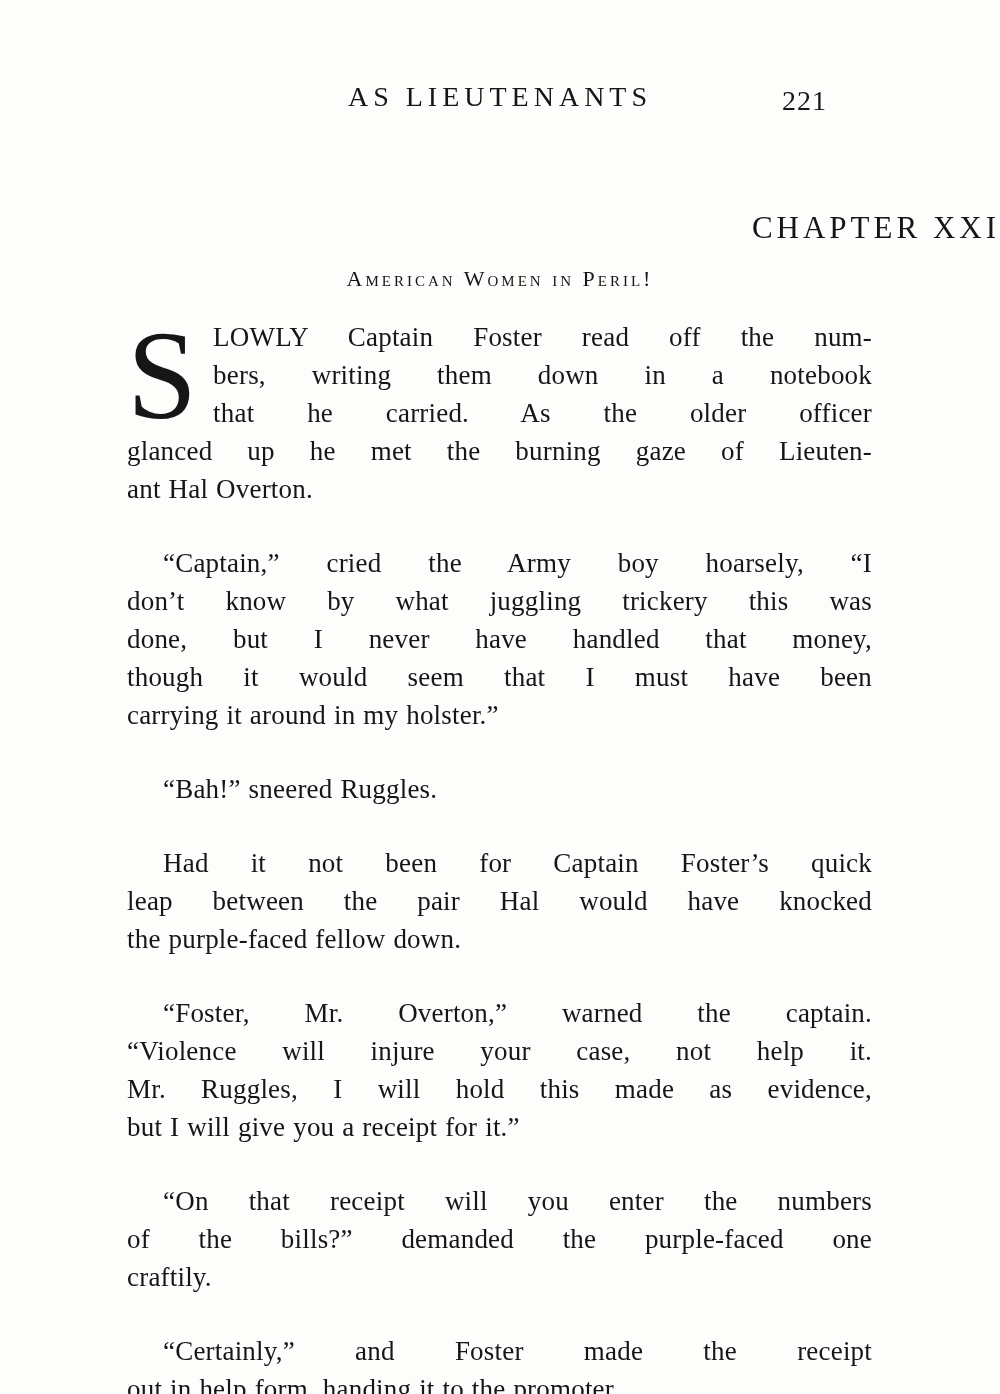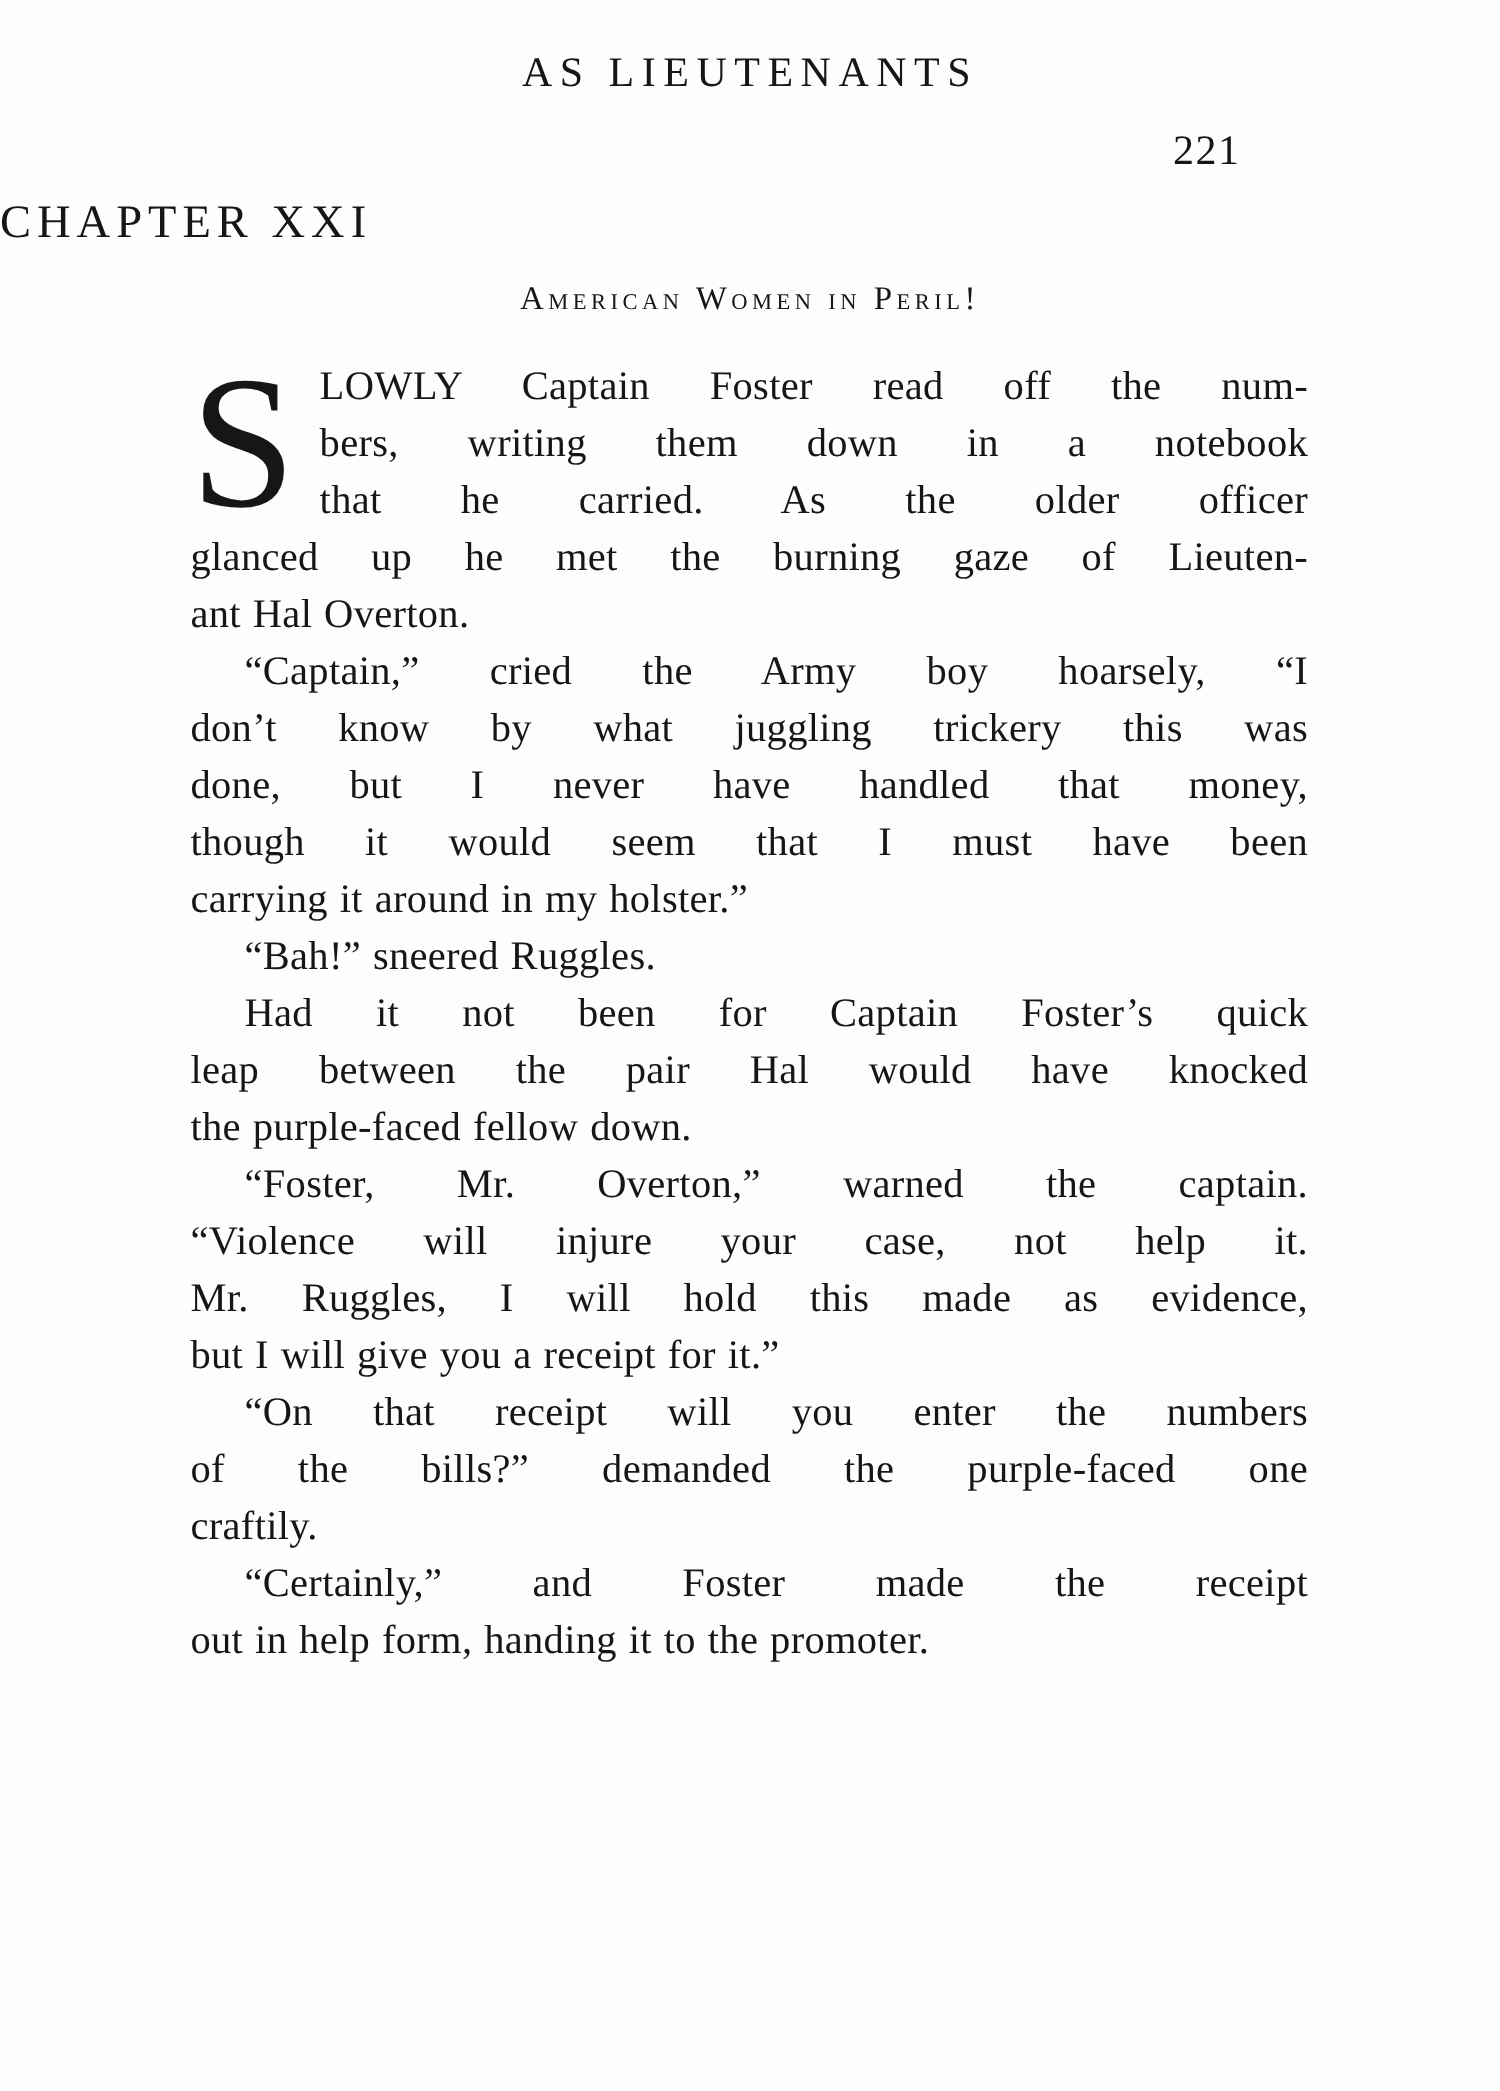--- a/index.html
+++ b/index.html
@@ -12,42 +12,42 @@
     width: 1000px;
     height: 1394px;
     margin: 0 auto;
     background: #fdfdfb;
     color: #161616;
     font-family: "Liberation Serif", "DejaVu Serif", serif;
     overflow: hidden;
   }
   .running-header {
     position: relative;
-    padding-top: 32px;
+    padding-top: 80px;
     height: 34px;
   }
   .header-title {
     display: block;
     text-align: center;
     font-size: 28px;
     letter-spacing: 5px;
     line-height: 34px;
   }
   .page-number {
     position: absolute;
     top: 60px;
     right: 173px;
     font-size: 28px;
     letter-spacing: 1px;
     line-height: 34px;
     margin-top: 24px;
   }
   .chapter-heading {
-    margin-top: 64px;
-    text-align: left;
+    margin-top: 96px;
+    text-align: right;
     font-size: 31px;
     letter-spacing: 4px;
     line-height: 36px;
   }
   .chapter-subtitle {
     margin-top: 20px;
     text-align: center;
     font-size: 22px;
     letter-spacing: 3px;
     font-variant: small-caps;
@@ -65,20 +65,21 @@
   .line {
     text-align: justify;
     letter-spacing: 0.2px;
     word-spacing: 1px;
   }
   .line.fill {
     text-align-last: justify;
   }
   .line.first-indent {
     padding-left: 36px;
+    margin-top: 36px;
   }
   .drop-cap {
     float: left;
     font-size: 126px;
     line-height: 100px;
     height: 100px;
     margin: 8px 16px 0 0;
   }
 </style>
 </head>

